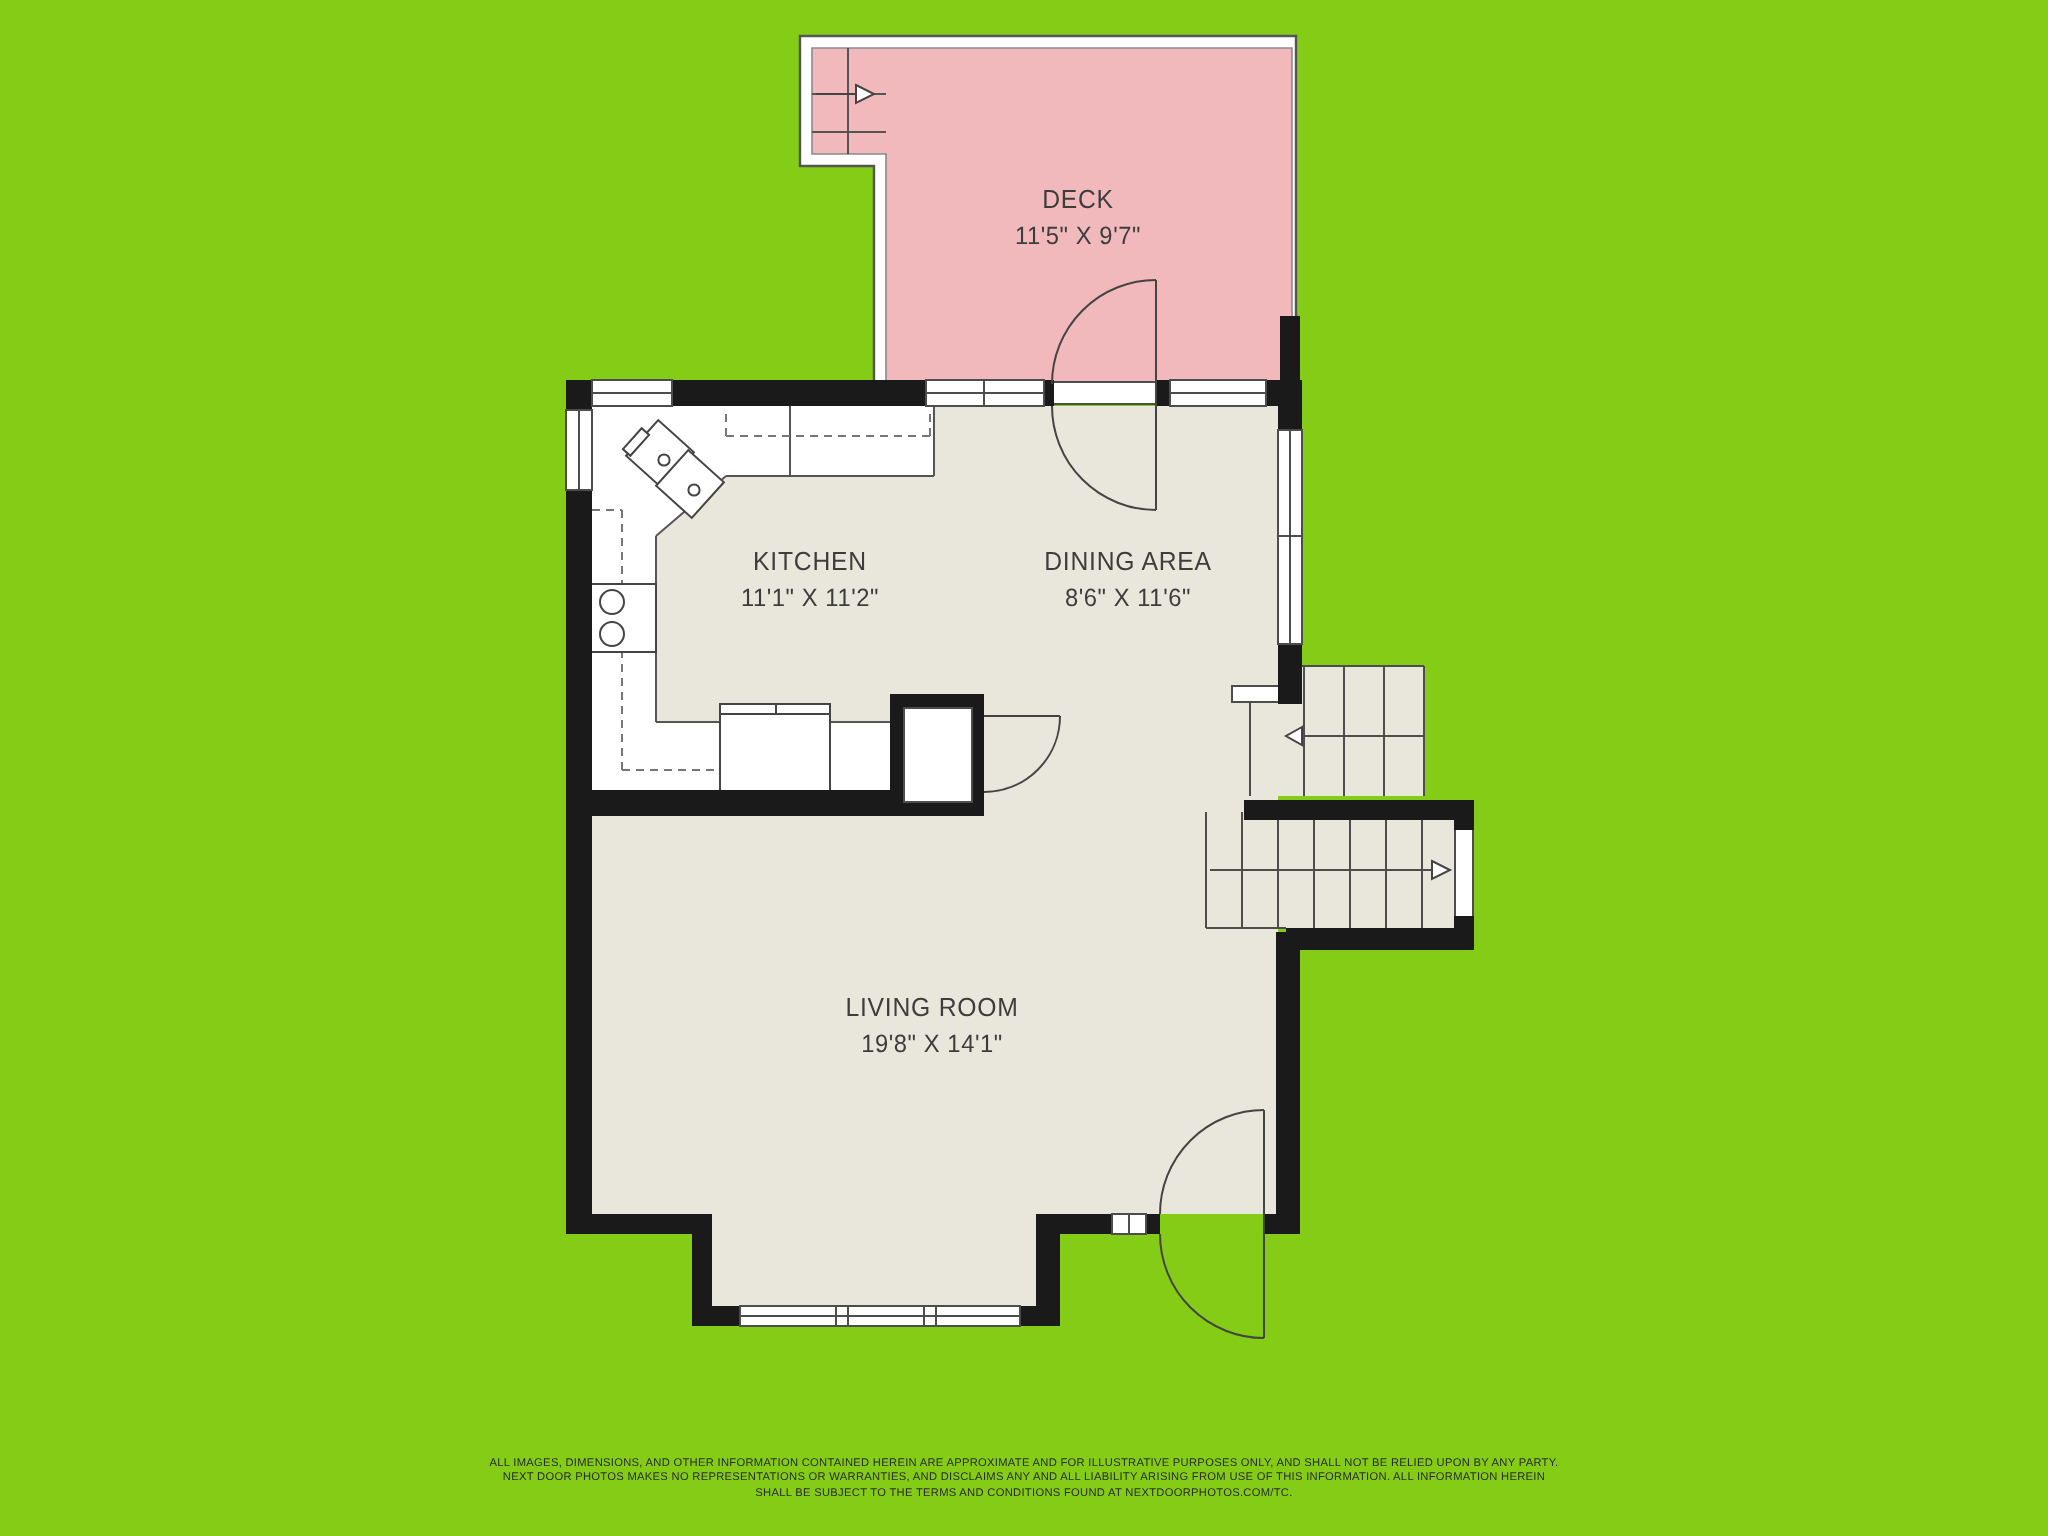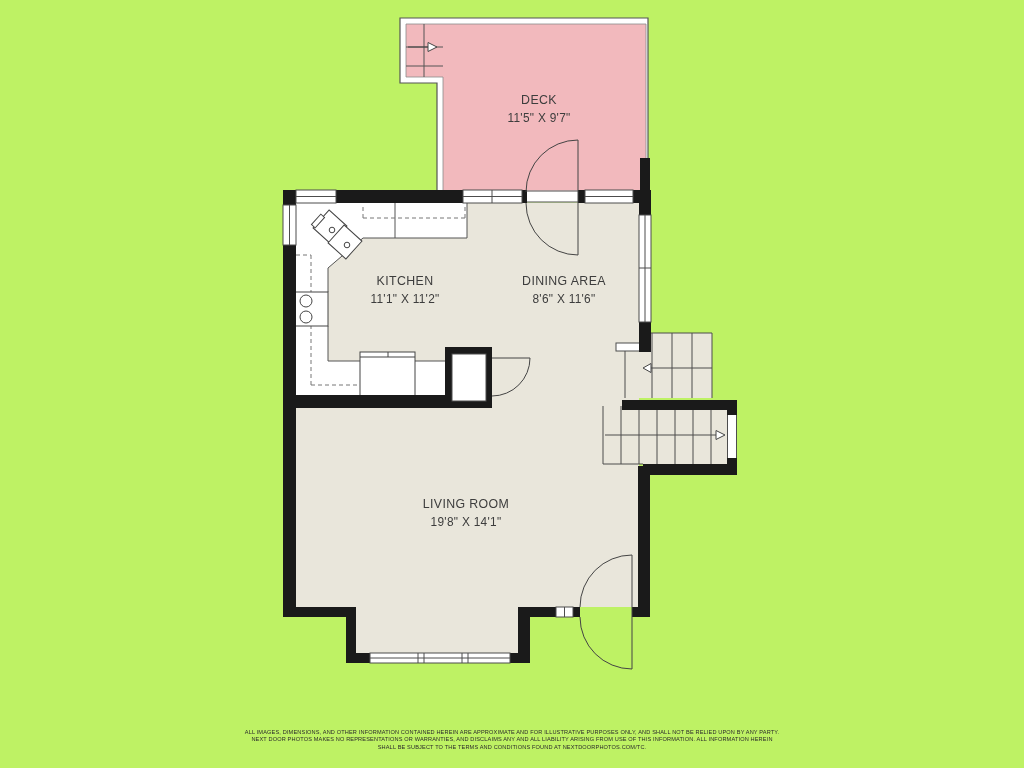--- a/index.html
+++ b/index.html
@@ -1,16 +1,16 @@
 <!DOCTYPE html>
 <html><head>
 <meta charset="utf-8">
 <style>
   html,body{margin:0;padding:0;background:#ffffff;}
-  .canvas{position:relative;width:1024px;height:768px;background:#bef264;overflow:hidden;
+  .canvas{position:relative;width:1024px;height:768px;background:#84cc16;overflow:hidden;
           font-family:"Liberation Sans",sans-serif;}
   .plan-svg{position:absolute;left:0;top:0;}
   .room-label{position:absolute;transform:translateX(-50%) scaleX(0.95);color:#3d3d3d;
               text-align:center;white-space:nowrap;}
   .room-name{font-size:13px;letter-spacing:0.4px;font-weight:400;}
   .room-dims{font-size:12.5px;letter-spacing:0.3px;margin-top:4px;}
   .disclaimer{position:absolute;left:0;top:729px;width:1024px;text-align:center;
               color:#2b2b2b;font-size:5.6px;line-height:7.3px;letter-spacing:0.15px;}
 </style>
 </head>

